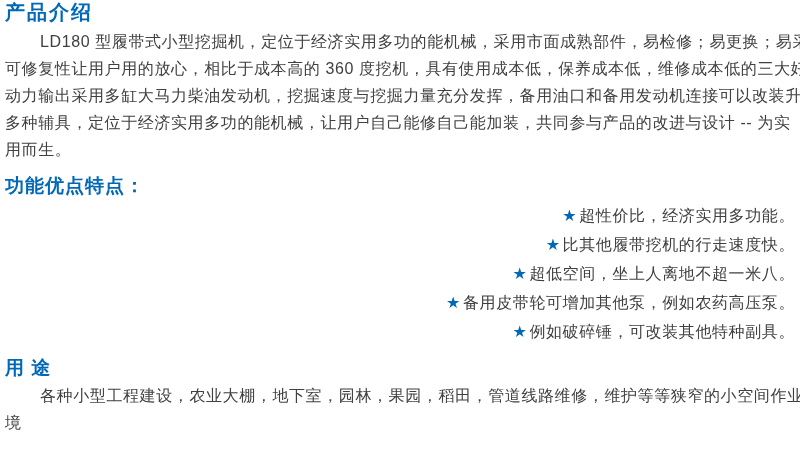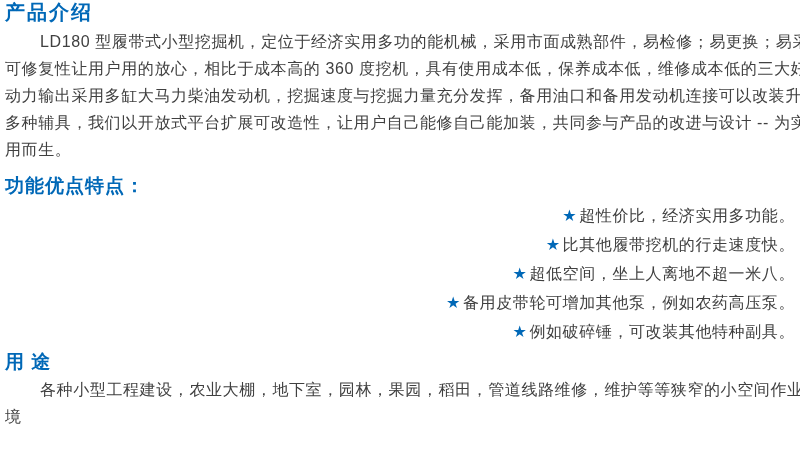--- a/index.html
+++ b/index.html
@@ -31,21 +31,21 @@
   }
   .title-md {
     font-size: 19px;
     line-height: 24px;
     letter-spacing: 1px;
   }
   .title-features {
     margin: 11px 0 3px 0;
   }
   .title-usage {
-    margin: 4px 0 2px 0;
+    margin: 10px 0 2px 0;
   }
   .para {
     margin: 0;
   }
   .para-line {
     font-size: 16px;
     line-height: 27px;
     color: var(--body-text);
     letter-spacing: 0.6px;
     white-space: nowrap;
@@ -76,21 +76,21 @@
 <body style="--accent: #0068b7; --body-text: #404040; background: rgb(255, 255, 255);">
 
 <div class="doc">
 
   <h1 class="section-title title-lg">产品介绍</h1>
 
   <div class="para">
     <div class="para-line indent">LD180 型履带式小型挖掘机，定位于经济实用多功的能机械，采用市面成熟部件，易检修；易更换；易采购；</div>
     <div class="para-line">可修复性让用户用的放心，相比于成本高的 360 度挖机，具有使用成本低，保养成本低，维修成本低的三大好处，</div>
     <div class="para-line">动力输出采用多缸大马力柴油发动机，挖掘速度与挖掘力量充分发挥，备用油口和备用发动机连接可以改装升级</div>
-    <div class="para-line">多种辅具，我们以开放式平台扩展可改造性，让用户自己能修自己能加装，共同参与产品的改进与设计 -- 为实</div>
+    <div class="para-line">多种辅具，定位于经济实用多功的能机械，让用户自己能修自己能加装，共同参与产品的改进与设计 -- 为实</div>
     <div class="para-line">用而生。</div>
   </div>
 
   <h2 class="section-title title-md title-features">功能优点特点：</h2>
 
   <ul class="feature-list">
     <li class="feature-item">
       <span class="star">★</span><span>超性价比，经济实用多功能。</span>
     </li>
     <li class="feature-item">

